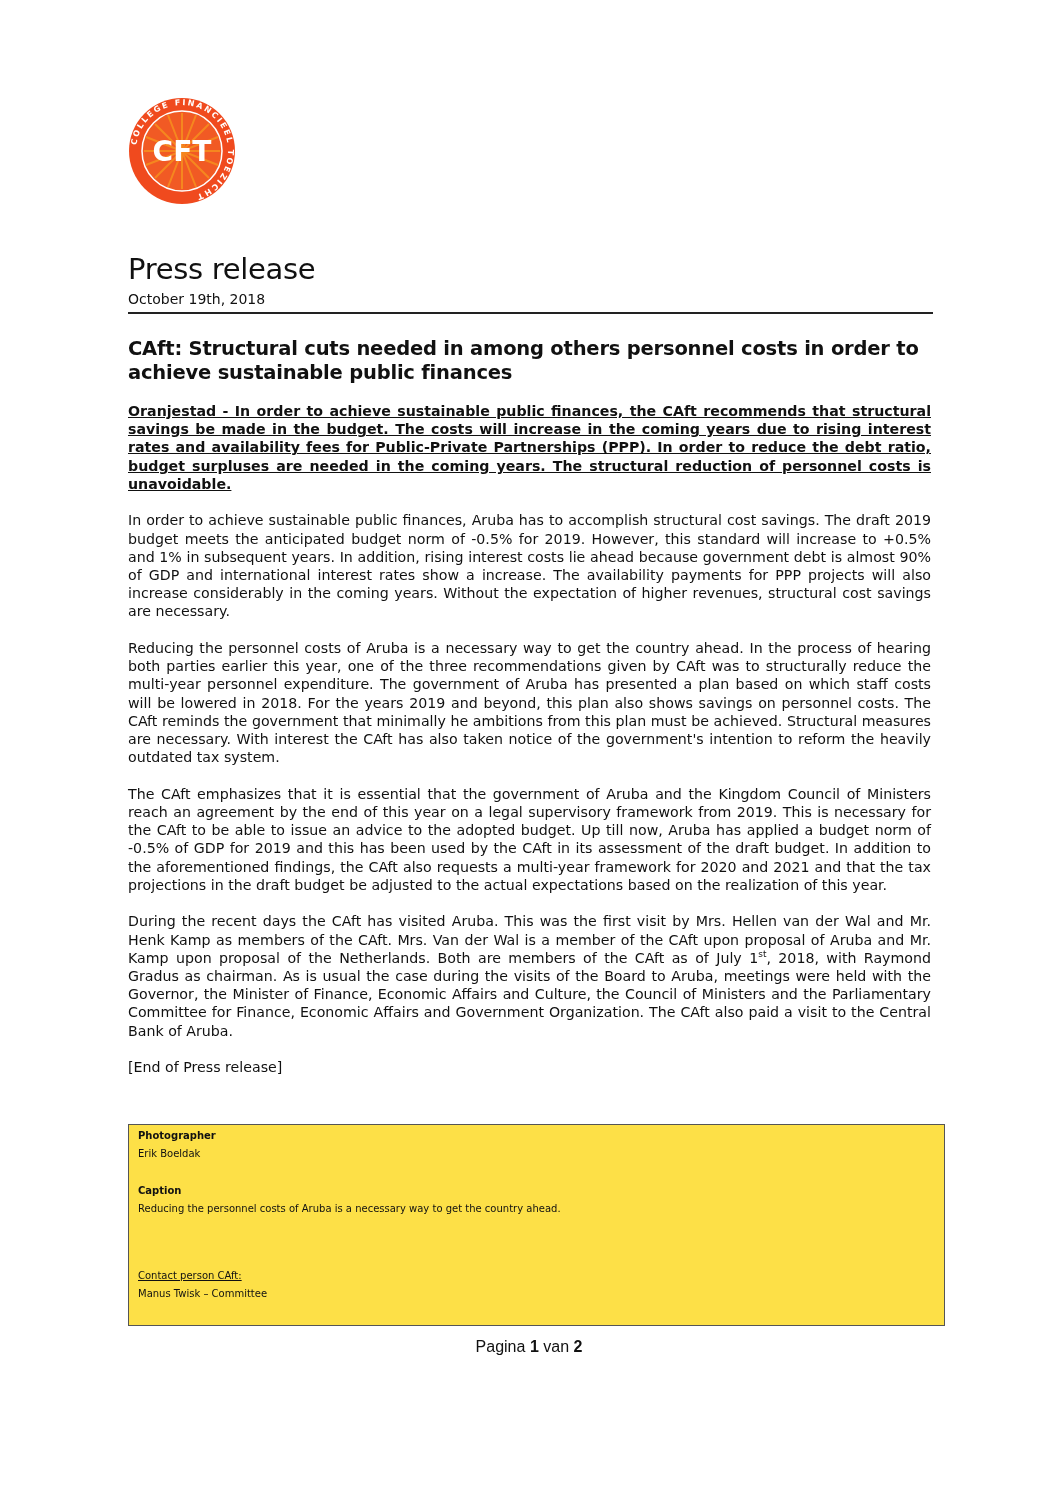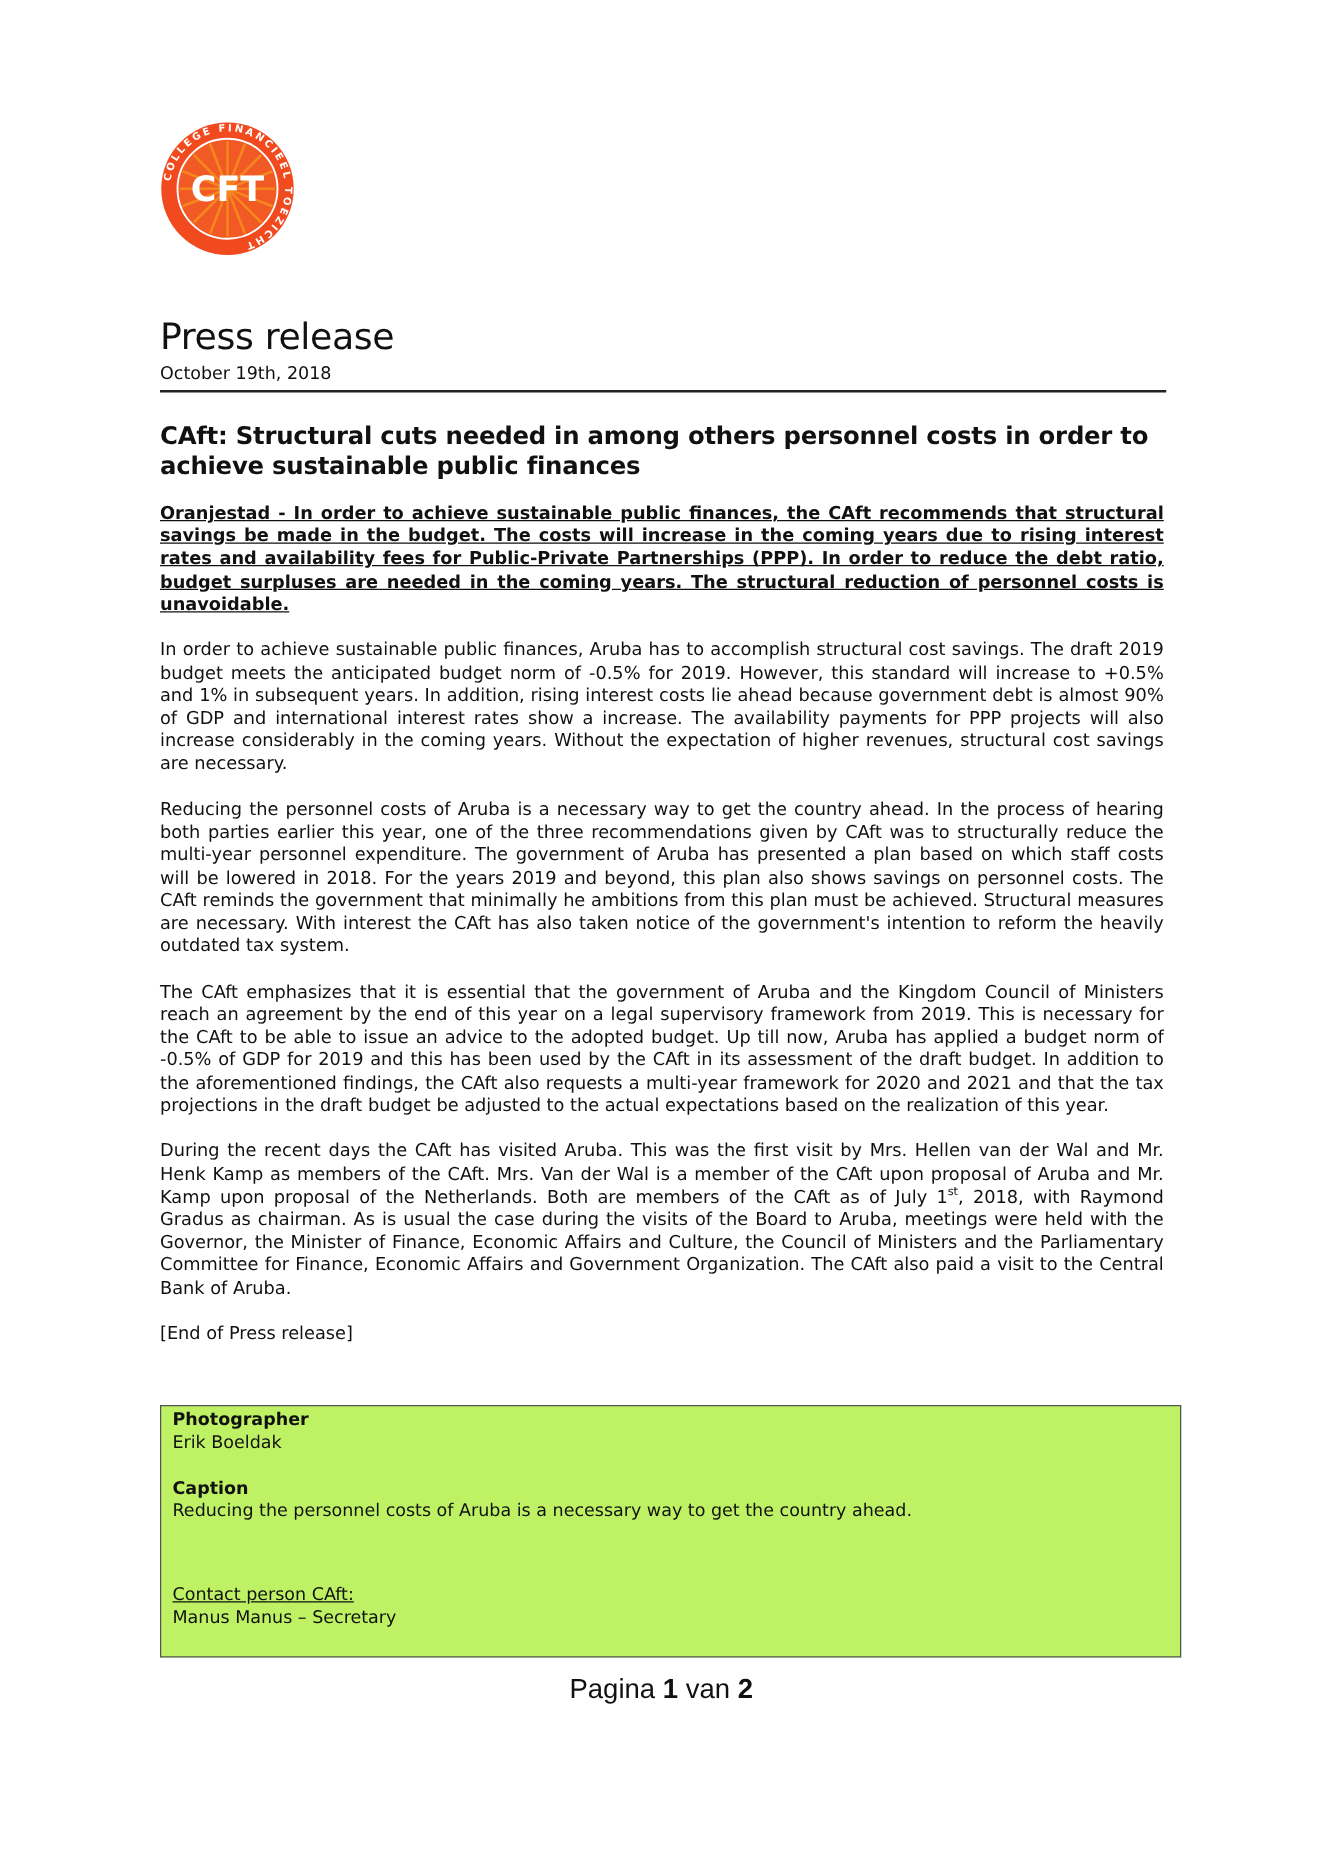--- a/index.html
+++ b/index.html
@@ -6,25 +6,25 @@
   body { width:1058px; height:1497px; position:relative; font-family:"DejaVu Sans", sans-serif; color:#111; overflow:hidden; }
   .logo { position:absolute; left:128px; top:97px; width:108px; height:108px; }
   .title { position:absolute; left:128px; top:252px; font-size:29px; font-weight:normal; margin:0; color:#111; letter-spacing:-0.3px;text-align:right; }
   .date { position:absolute; left:128px; top:291px; font-size:14px; }
   .rule { position:absolute; left:128px; top:312px; width:805px; height:0; border-top:2px solid #222; }
   .headline { position:absolute; left:128px; top:337px; width:805px; font-size:19.5px; font-weight:bold; line-height:24px; margin:0; letter-spacing:-0.2px; }
   .content { position:absolute; left:128px; top:402px; width:803px; font-size:14.2px; line-height:18.2px; text-align:justify; }
   .content p { margin:0 0 18.4px 0; }
   .lead { font-weight:bold;text-decoration:underline; }
   sup { font-size:9px; line-height:0; }
-  .box { position:absolute; left:128px; top:1124px; width:817px; height:202px; background:#bef264; border:1.5px solid #555; box-sizing:border-box; padding:2px 9px; font-size:14px; line-height:18.2px; }
+  .box { position:absolute; left:128px; top:1124px; width:817px; height:202px; background:#fde047; border:1.5px solid #555; box-sizing:border-box; padding:2px 9px; font-size:10px; line-height:18.2px; }
   .box .b { font-weight:bold; }
   .box .gap { height:18.4px; }
   .box .u { text-decoration:underline;margin-top:12px; }
-  .footer { position:absolute; left:0; width:1058px; top:1338px; text-align:center; font-family:"Liberation Sans", sans-serif; font-size:22px; }
+  .footer { position:absolute; left:0; width:1058px; top:1338px; text-align:center; font-family:"Liberation Sans", sans-serif; font-size:16px; }
   .footer b { font-weight:bold; }
 </style>
 </head>
 <body>
 
 <svg class="logo" viewBox="0 0 108 108">
   <circle cx="54" cy="54" r="53" fill="#f04a1e"></circle>
   <circle cx="54" cy="54" r="40" fill="#f15a24" stroke="#fff" stroke-width="1.5"></circle>
   <g stroke="#f7931e" stroke-width="2" opacity="0.8">
     <line x1="54" y1="16" x2="54" y2="92"></line>
@@ -62,21 +62,21 @@
 
 <div class="box">
   <div class="b">Photographer</div>
   <div>Erik Boeldak</div>
   <div class="gap"></div>
   <div class="b">Caption</div>
   <div>Reducing the personnel costs of Aruba is a necessary way to get the country ahead.</div>
   <div class="gap"></div>
   <div class="gap"></div>
   <div class="u">Contact person CAft:</div>
-  <div>Manus Manus – Secretary</div>
+  <div>Manus Twisk – Committee</div>
 </div>
 
 <div class="footer">
   <span>Pagina</span>
   <b>1</b>
   <span>van</span>
   <b>2</b>
 </div>
 
 </body></html>

